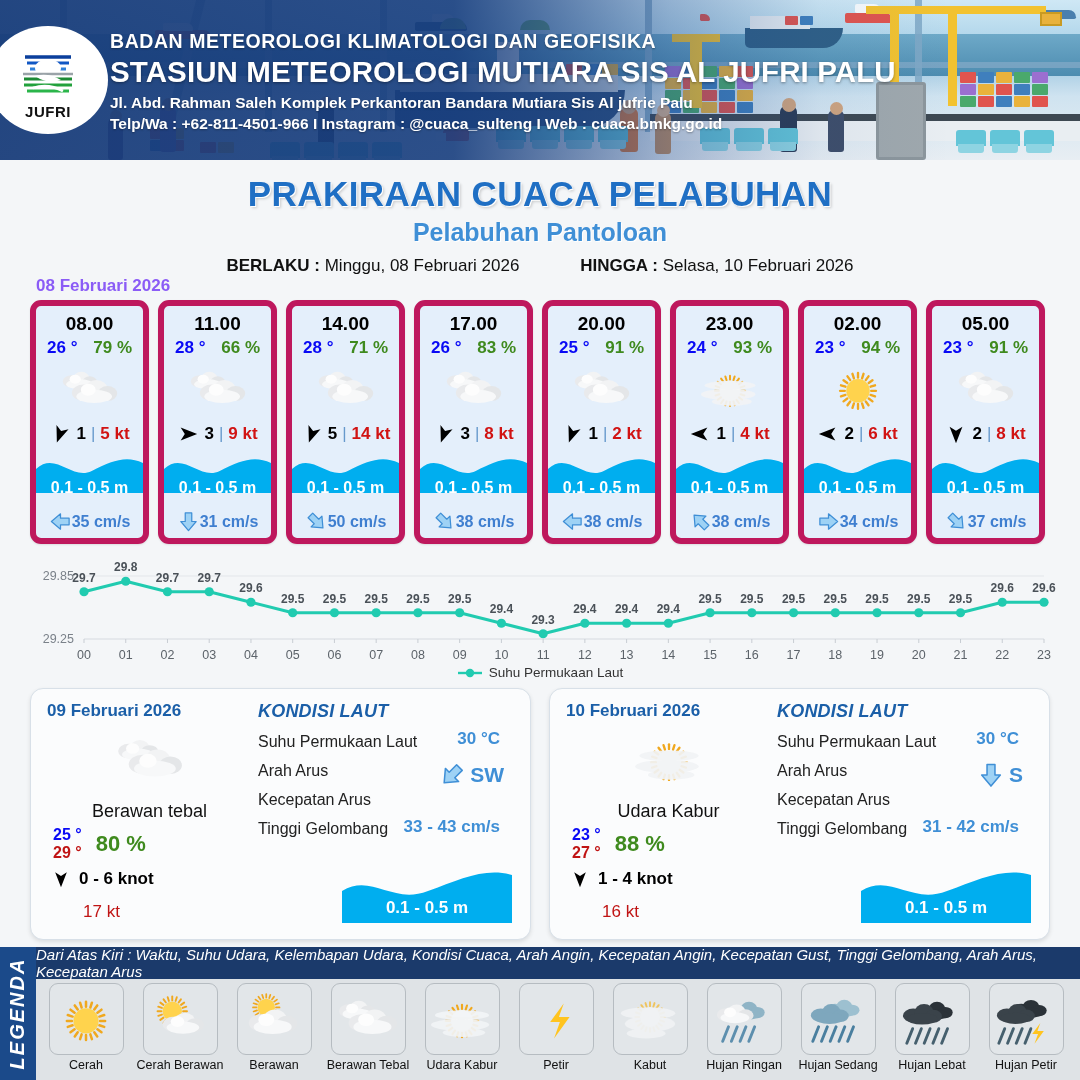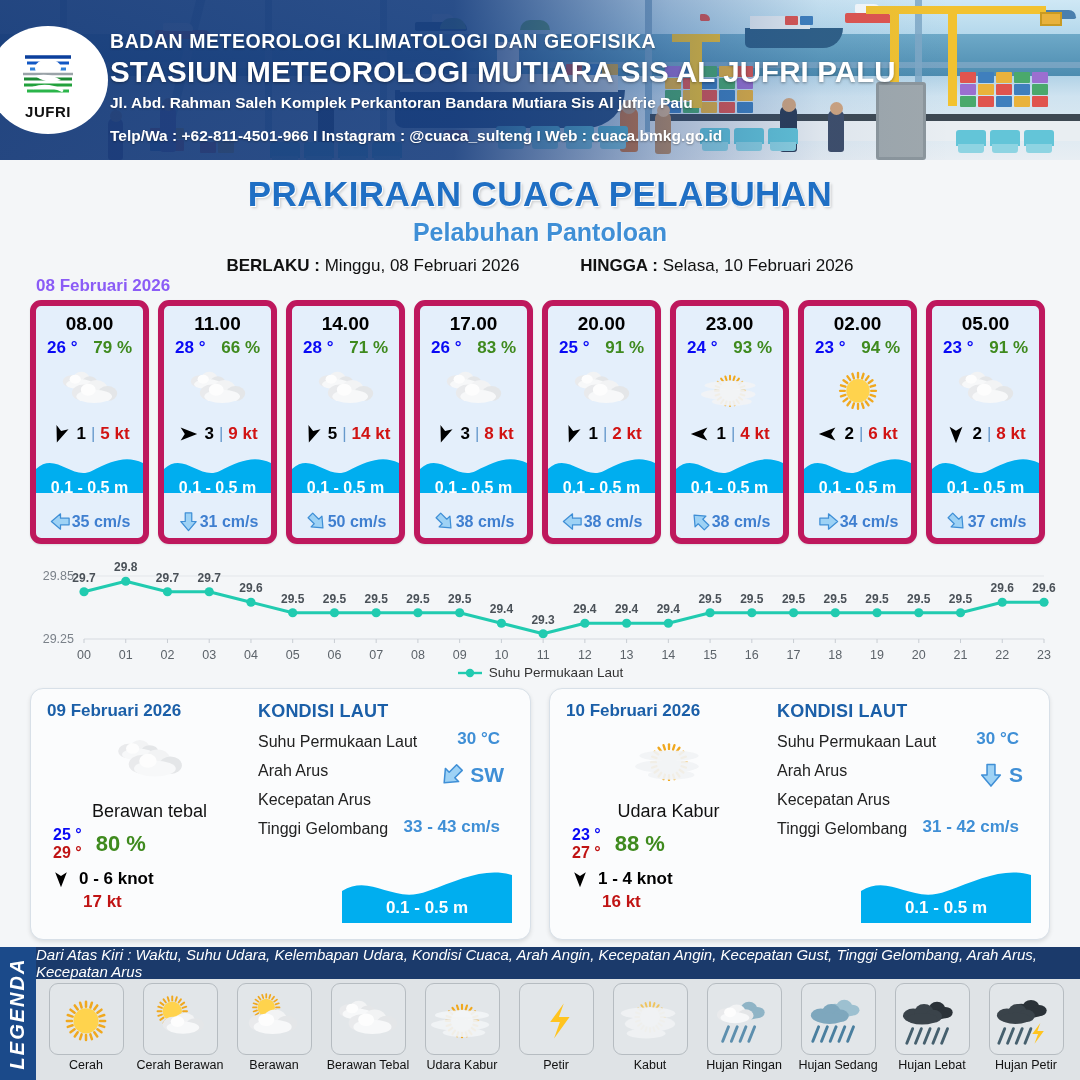--- a/index.html
+++ b/index.html
@@ -33,21 +33,21 @@
   .logo-oval { position:absolute; left:-12px; top:26px; width:120px; height:108px;
       background:#fff; border-radius:60px/54px; display:flex; flex-direction:column;
       align-items:center; justify-content:center; }
   .logo-circle { position:relative; width:66px; height:62px; border-radius:50%;
       overflow:hidden; background:#fff; }
   .logo-txt { font-size:15px; font-weight:bold; letter-spacing:.5px; color:#111; margin-top:1px; }
   .hdr-text { position:absolute; left:110px; top:30px; color:#fff; }
   .hdr-l1 { font-size:19.5px; font-weight:bold; letter-spacing:.55px; text-shadow:0 1px 2px rgba(0,0,0,.35); }
   .hdr-l2 { font-size:29.5px; font-weight:bold; letter-spacing:.1px; margin-top:2px; text-shadow:0 1px 3px rgba(0,0,0,.4); }
   .hdr-l3 { font-size:15.5px; font-weight:bold; margin-top:5px; text-shadow:0 1px 2px rgba(0,0,0,.35); }
-  .hdr-l4 { font-size:15.5px; font-weight:bold; margin-top:15px; text-shadow:0 1px 2px rgba(0,0,0,.35); }
+  .hdr-l4 { font-size:15.5px; font-weight:bold; margin-top:3px; text-shadow:0 1px 2px rgba(0,0,0,.35); }
 
   
   .title-block { text-align:center; margin-top:14px; }
   .t-main { font-size:35px; font-weight:bold; color:#1f6fc4; letter-spacing:.4px;
             text-shadow:1px 1px 0 #fff, 2px 2px 3px rgba(0,0,0,.18); }
   .t-sub { font-size:25px; font-weight:bold; color:#3f8fd6; margin-top:4px;
            text-shadow:1px 1px 0 #fff; }
   .t-range { margin-top:9px; font-size:17px; color:#111; }
   .t-range .lbl { font-weight:bold; }
   .t-range .g2 { margin-left:56px; }
@@ -91,23 +91,23 @@
   .dp-date { font-size:17px; font-weight:bold; color:#1b5fa8; }
   .dp-icon { height:66px; display:flex; align-items:center; justify-content:center; margin-top:6px; }
   .dp-cond { text-align:center; font-size:18px; color:#111; margin-top:8px; }
   .dp-temps { display:flex; align-items:center; gap:14px; margin-top:4px; padding-left:6px; }
   .dp-tcol { display:flex; flex-direction:column; }
   .dp-tmin { font-size:16px; font-weight:bold; color:#0909f5; }
   .dp-tmax { font-size:16px; font-weight:bold; color:#c01414; }
   .dp-hum { font-size:22px; font-weight:bold; color:#3f8a1e; }
   .dp-wind { display:flex; align-items:center; gap:8px; margin-top:7px; padding-left:4px;
              font-size:17px; font-weight:bold; color:#000; }
-  .dp-gust { font-size:17px; font-weight:bold; color:#c01414; margin-top:3px; padding-left:36px; }
+  .dp-gust { font-size:17px; font-weight:normal; color:#c01414; margin-top:13px; padding-left:36px; }
   .dp-right { flex:1; position:relative; padding-left:6px; }
-  .dp-kl { font-size:18px; font-weight:bold; color:#1b5fa8; letter-spacing:.2px; }
+  .dp-kl { font-size:18px; font-weight:bold; color:#1b5fa8; letter-spacing:.2px;font-style:italic; }
   .dp-row { font-size:16px; color:#222; margin-top:11px; }
   .dp-sst { position:absolute; right:14px; top:28px; font-size:17px; font-weight:bold; color:#3f8fd6; }
   .dp-cur-dir { position:absolute; right:10px; top:60px; display:flex; align-items:center; gap:4px;
                 font-size:21px; font-weight:bold; color:#3f8fd6; }
   .dp-cur-spd { position:absolute; right:14px; top:116px; font-size:17px; font-weight:bold; color:#3f8fd6; }
   .dp-wave { position:absolute; right:2px; bottom:-2px; width:170px; height:62px; }
   .dp-wave-txt { position:absolute; left:0; right:0; bottom:9px; text-align:center;
                  color:#fff; font-size:17px; font-weight:bold; }
 
   

